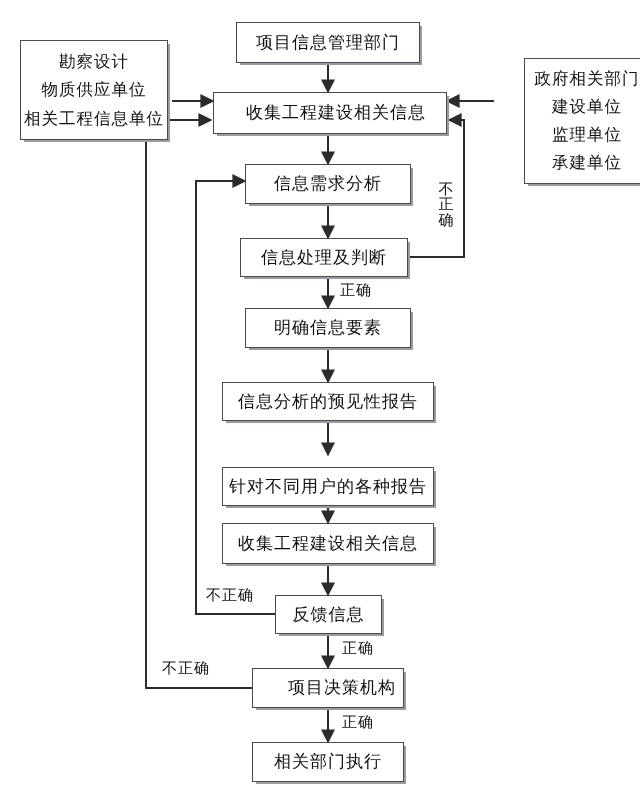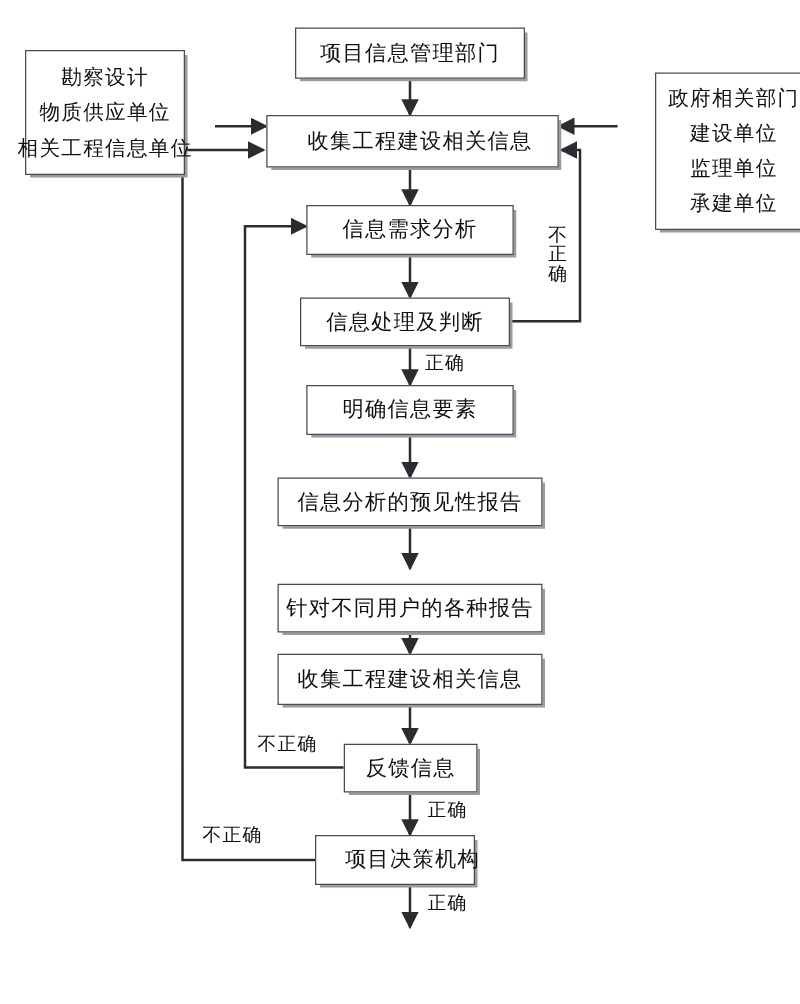--- a/index.html
+++ b/index.html
@@ -91,21 +91,21 @@
       <path d="M 275 614 L 196 614 L 196 181 L 245 181"></path>
 
       <path d="M 252 688 L 146 688 L 146 120 L 211 120"></path>
     </g>
   </svg>
 
   <div class="node" style="left:236px;top:22px;width:184px;height:41px;">
     <span class="ln">项目信息管理部门</span>
   </div>
 
-  <div class="node multi" style="left:20px;top:40px;width:128px;height:100px;">
+  <div class="node multi" style="left:20px;top:40px;width:148px;height:100px;">
     <span class="ln">勘察设计</span>
     <span class="ln">物质供应单位</span>
     <span class="ln">相关工程信息单位</span>
   </div>
 
   <div class="node multi" style="left:494px;top:58px;width:126px;height:126px;margin-left:30px;">
     <span class="ln">政府相关部门</span>
     <span class="ln">建设单位</span>
     <span class="ln">监理单位</span>
     <span class="ln">承建单位</span>
@@ -136,24 +136,27 @@
   </div>
 
   <div class="node" style="left:222px;top:523px;width:212px;height:41px;">
     <span class="ln">收集工程建设相关信息</span>
   </div>
 
   <div class="node" style="left:275px;top:595px;width:107px;height:39px;">
     <span class="ln">反馈信息</span>
   </div>
 
-  <div class="node" style="left:252px;top:668px;width:128px;height:40px;padding-left:28px;">
+  <div class="node" style="left:252px;top:668px;width:152px;height:40px;padding-left:28px;">
     <span class="ln">项目决策机构</span>
   </div>
 
+  <div class="node" style="left:252px;top:742px;width:152px;height:40px;">
+    <span class="ln">相关部门执行</span>
+  </div>
 
   <div class="edge-label vert" style="left:438px;top:182px;">不正确</div>
 
   <div class="edge-label" style="left:340px;top:281px;">正确</div>
 
   <div class="edge-label" style="left:206px;top:586px;">不正确</div>
 
   <div class="edge-label" style="left:342px;top:639px;">正确</div>
 
   <div class="edge-label" style="left:162px;top:659px;">不正确</div>

